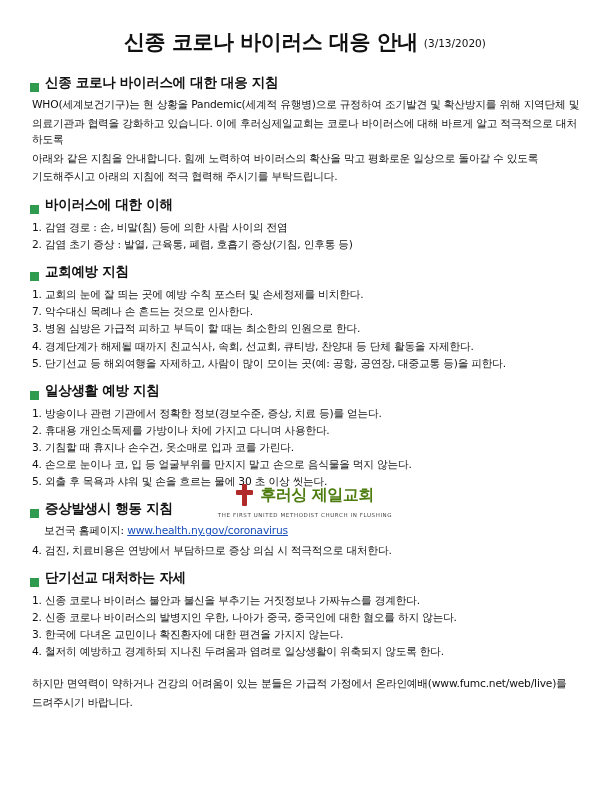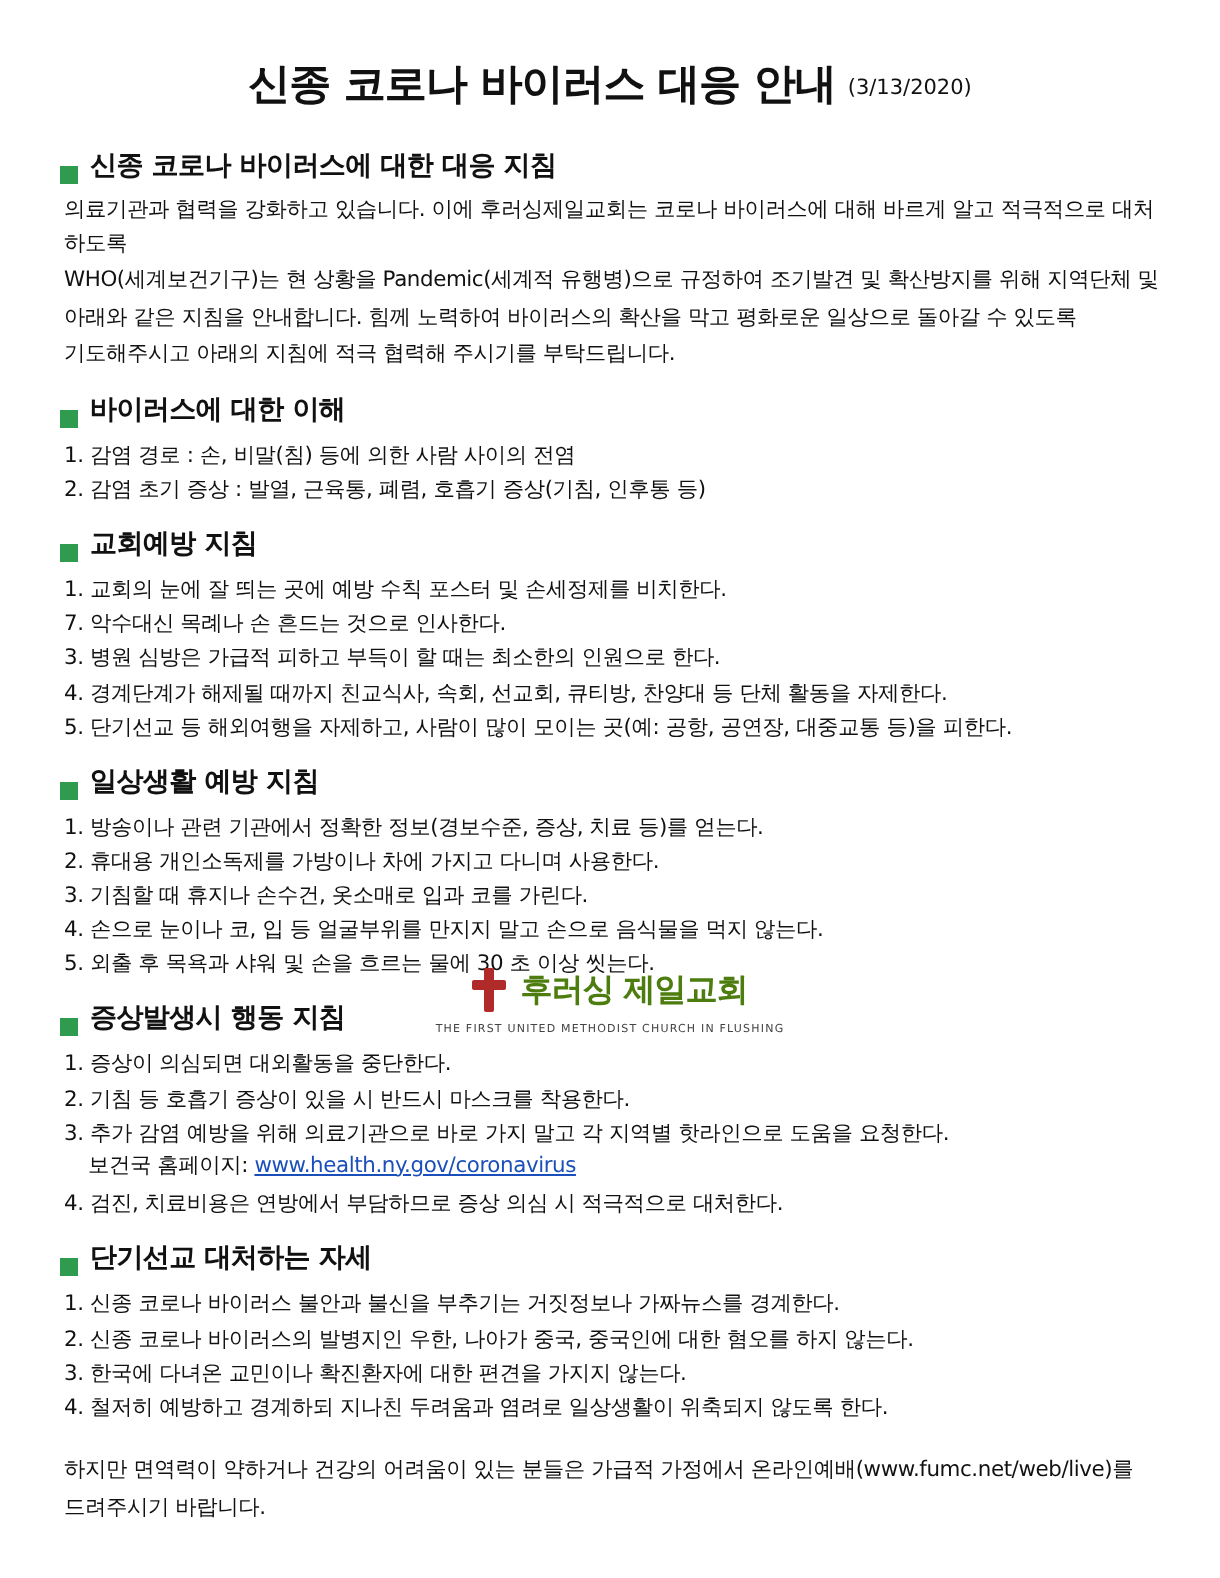--- a/index.html
+++ b/index.html
@@ -146,22 +146,22 @@
 
   <div class="title-row">
     <span class="doc-title">신종 코로나 바이러스 대응 안내</span><span class="doc-date">(3/13/2020)</span>
   </div>
 
   <div class="section">
     <div class="sec-head">
       <span class="bullet-sq"></span>
       <span class="sec-title">신종 코로나 바이러스에 대한 대응 지침</span>
     </div>
+    <p class="para">WHO(세계보건기구)는 현 상황을 Pandemic(세계적 유행병)으로 규정하여 조기발견 및 확산방지를 위해 지역단체 및</p>
     <p class="para">의료기관과 협력을 강화하고 있습니다. 이에 후러싱제일교회는 코로나 바이러스에 대해 바르게 알고 적극적으로 대처하도록</p>
-    <p class="para">WHO(세계보건기구)는 현 상황을 Pandemic(세계적 유행병)으로 규정하여 조기발견 및 확산방지를 위해 지역단체 및</p>
     <p class="para">아래와 같은 지침을 안내합니다. 힘께 노력하여 바이러스의 확산을 막고 평화로운 일상으로 돌아갈 수 있도록</p>
     <p class="para">기도해주시고 아래의 지침에 적극 협력해 주시기를 부탁드립니다.</p>
   </div>
 
   <div class="section">
     <div class="sec-head">
       <span class="bullet-sq"></span>
       <span class="sec-title">바이러스에 대한 이해</span>
     </div>
     <ol class="numbered">
@@ -196,25 +196,20 @@
       <li>4. 손으로 눈이나 코, 입 등 얼굴부위를 만지지 말고 손으로 음식물을 먹지 않는다.</li>
       <li>5. 외출 후 목욕과 샤워 및 손을 흐르는 물에 30 초 이상 씻는다.</li>
     </ol>
   </div>
 
   <div class="section">
     <div class="sec-head">
       <span class="bullet-sq"></span>
       <span class="sec-title">증상발생시 행동 지침</span>
     </div>
-    <ol class="numbered">
-      <li>1. 증상이 의심되면 대외활동을 중단한다.</li>
-      <li>2. 기침 등 호흡기 증상이 있을 시 반드시 마스크를 착용한다.</li>
-      <li>3. 추가 감염 예방을 위해 의료기관으로 바로 가지 말고 각 지역별 핫라인으로 도움을 요청한다.</li>
-    </ol>
     <p class="para" style="margin-left:14px">
       <span>보건국 홈페이지:</span>
       <a class="link" href="#">www.health.ny.gov/coronavirus</a>
     </p>
     <ol class="numbered">
       <li>4. 검진, 치료비용은 연방에서 부담하므로 증상 의심 시 적극적으로 대처한다.</li>
     </ol>
   </div>
 
   <div class="section">

